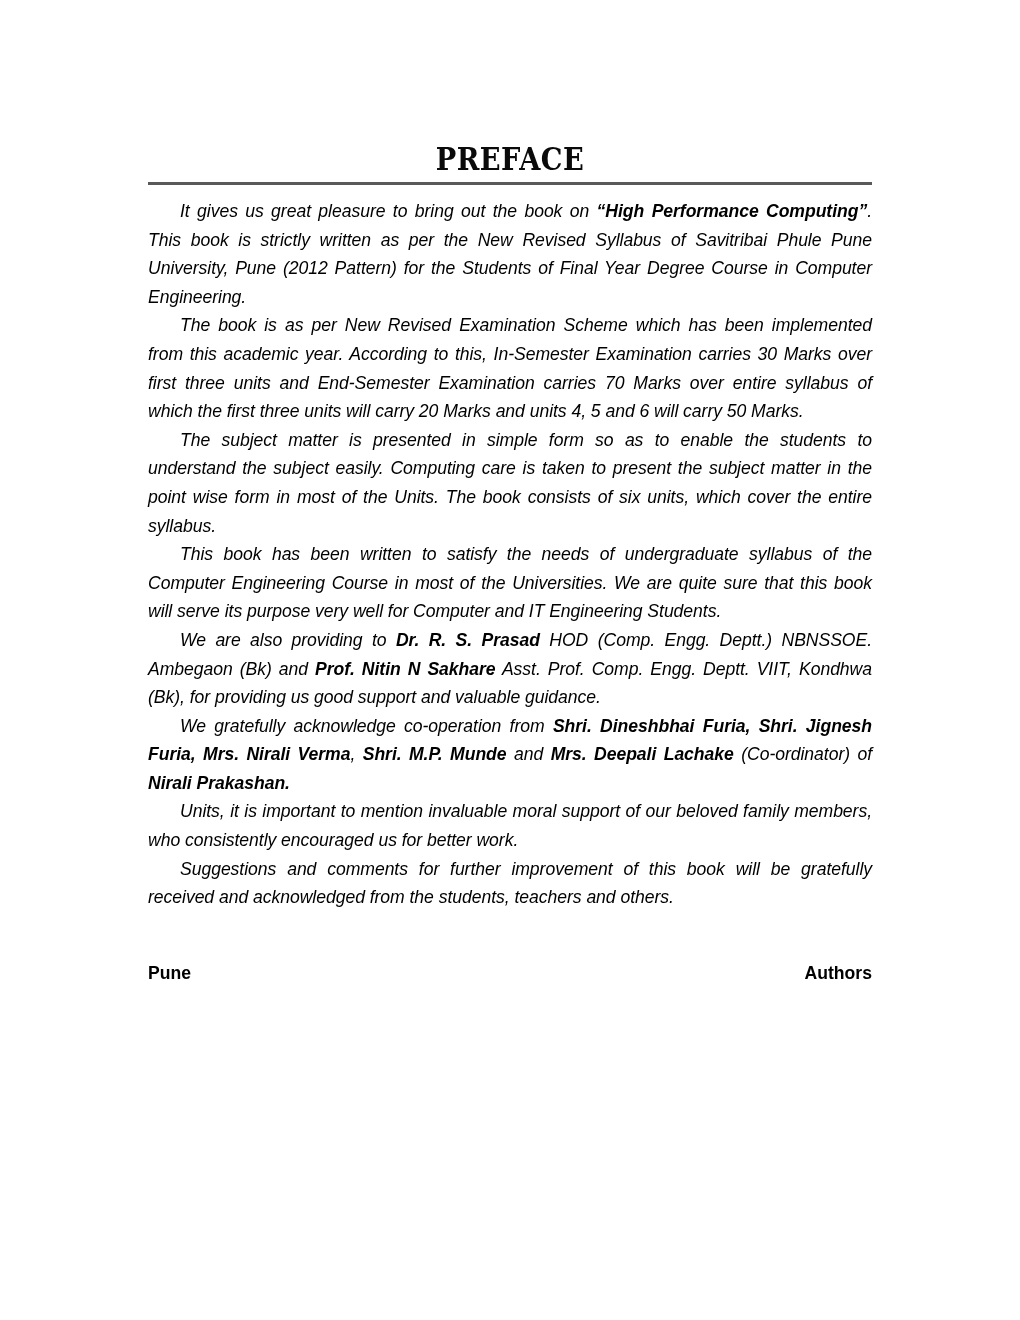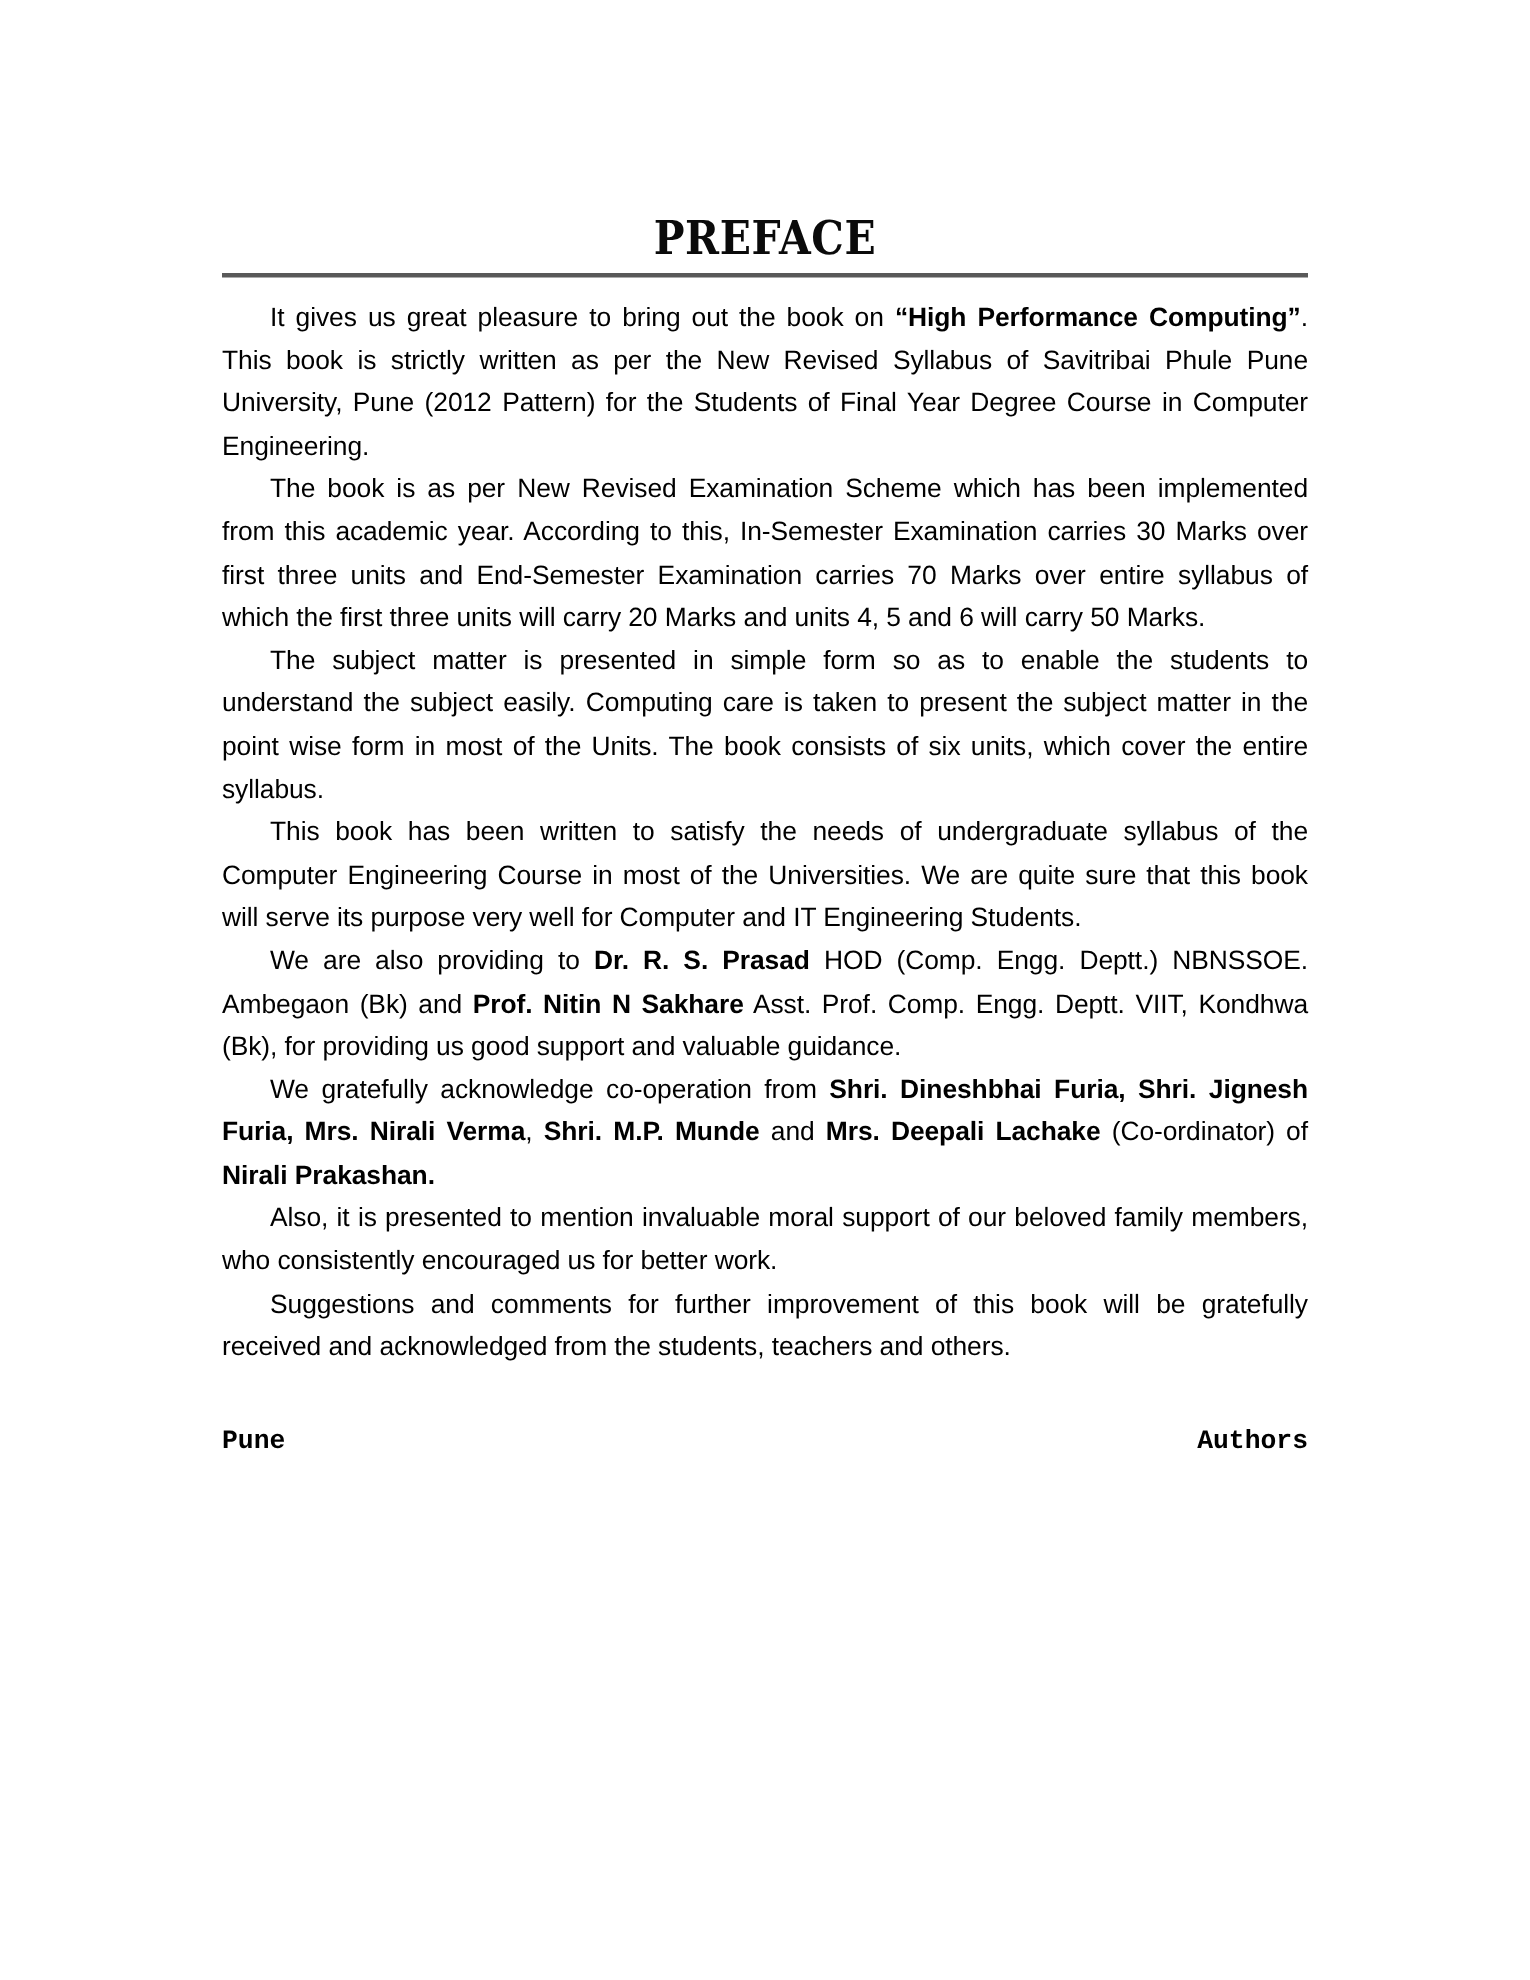--- a/index.html
+++ b/index.html
@@ -50,30 +50,30 @@
     font-size: 17.6px;
     line-height: 28.6px;
     text-align: justify;
     text-justify: inter-word;
     color: #000000;
     letter-spacing: -0.05px;
   }
   .body-text p {
     margin: 0;
     text-indent: 32px;
+    font-style: italic;
   }
   .body-text b, .body-text strong {
     font-weight: bold;
   }
   .signature {
-    margin-top: 34px;
+    margin-top: 46px;
     font-weight: bold;
     font-size: 17.6px;
     line-height: 31px;
-    font-family: Liberation Mono, monospace;
   }
   .sig-row {
     display: flex;
     justify-content: space-between;
     align-items: baseline;
   }
   .sig-left { text-align: left; }
   .sig-right { text-align: left; }
   .sig-date { text-align: left; }
 </style>
@@ -87,21 +87,21 @@
 
     <div class="title-rule" style="background: rgb(89, 89, 89);"></div>
 
     <div class="body-text" id="body-text">
         <p><span>It gives us great pleasure to bring out the book on </span><b>“High Performance Computing”</b><span>. This book is strictly written as per the New Revised Syllabus of Savitribai Phule Pune University, Pune (2012 Pattern) for the Students of Final Year Degree Course in Computer Engineering.</span></p>
         <p><span>The book is as per New Revised Examination Scheme which has been implemented from this academic year. According to this, In-Semester Examination carries 30 Marks over first three units and End-Semester Examination carries 70 Marks over entire syllabus of which the first three units will carry 20 Marks and units 4, 5 and 6 will carry 50 Marks.</span></p>
         <p><span>The subject matter is presented in simple form so as to enable the students to understand the subject easily. Computing care is taken to present the subject matter in the point wise form in most of the Units. The book consists of six units, which cover the entire syllabus.</span></p>
         <p><span>This book has been written to satisfy the needs of undergraduate syllabus of the Computer Engineering Course in most of the Universities. We are quite sure that this book will serve its purpose very well for Computer and IT Engineering Students.</span></p>
         <p><span>We are also providing to </span><b>Dr. R. S. Prasad</b><span> HOD (Comp. Engg. Deptt.) NBNSSOE. Ambegaon (Bk) and </span><b>Prof. Nitin N Sakhare</b><span> Asst. Prof. Comp. Engg. Deptt. VIIT, Kondhwa (Bk), for providing us good support and valuable guidance.</span></p>
         <p><span>We gratefully acknowledge co-operation from </span><b>Shri. Dineshbhai Furia, Shri. Jignesh Furia, Mrs. Nirali Verma</b><span>, </span><b>Shri. M.P. Munde</b><span> and </span><b>Mrs. Deepali Lachake</b><span> (Co-ordinator) of </span><b>Nirali Prakashan.</b></p>
-        <p><span>Also, it is presented to mention invaluable moral support of our beloved family members, who consistently encouraged us for better work.</span></p>
+        <p><span>Units, it is important to mention invaluable moral support of our beloved family members, who consistently encouraged us for better work.</span></p>
         <p><span>Suggestions and comments for further improvement of this book will be gratefully received and acknowledged from the students, teachers and others.</span></p>
       </div>
 
     <div class="signature">
       <div class="sig-row">
         <div class="sig-left">Pune</div>
         <div class="sig-right">Authors</div>
       </div>
     </div>
 

